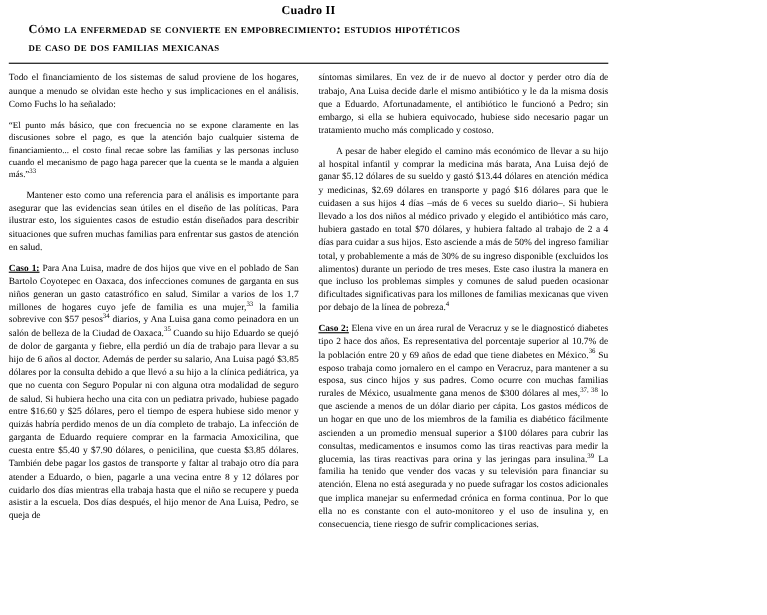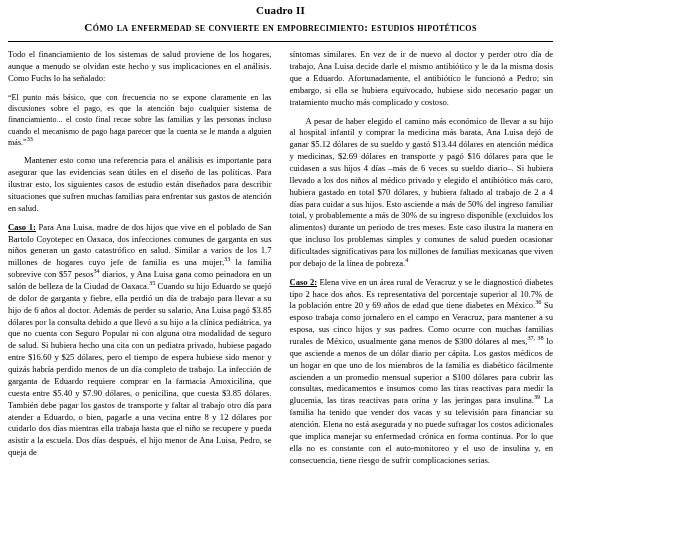--- a/index.html
+++ b/index.html
@@ -22,21 +22,21 @@
     position: relative;
   }
   .box-title {
     text-align: center;
     font-size: 11px;
     font-weight: bold;
     letter-spacing: 0.2px;
     margin: 0 0 3px 0;
   }
   .box-heading {
-    text-align: center;
+    text-align: left;
     font-weight: bold;
     font-size: 11.2px;
     font-variant: small-caps;
     letter-spacing: 0.3px;
     line-height: 1.45;
     margin: 0 18px 0 18px;
   }
   .rule {
     border: none;
     border-top: 1px solid #000;
@@ -78,20 +78,21 @@
   }
 </style>
 </head>
 <body>
 
 <div class="page">
 
   <div class="box-title">Cuadro II</div>
 
   <div class="box-heading">Cómo la enfermedad se convierte en empobrecimiento: estudios hipotéticos</div>
+  <div class="box-heading">de caso de dos familias mexicanas</div>
 
   <hr class="rule">
 
   <div class="columns">
 
     <div class="col">
       <p>Todo el financiamiento de los sistemas de salud proviene de los hogares, aunque a menudo se olvidan este hecho y sus implicaciones en el análisis. Como Fuchs lo ha señalado:</p>
 
       <p class="quote"><span>“El punto más básico, que con frecuencia no se expone claramente en las discusiones sobre el pago, es que la atención bajo cualquier sistema de financiamiento... el costo final recae sobre las familias y las personas incluso cuando el mecanismo de pago haga parecer que la cuenta se le manda a alguien más.”</span><sup>33</sup></p>
 

